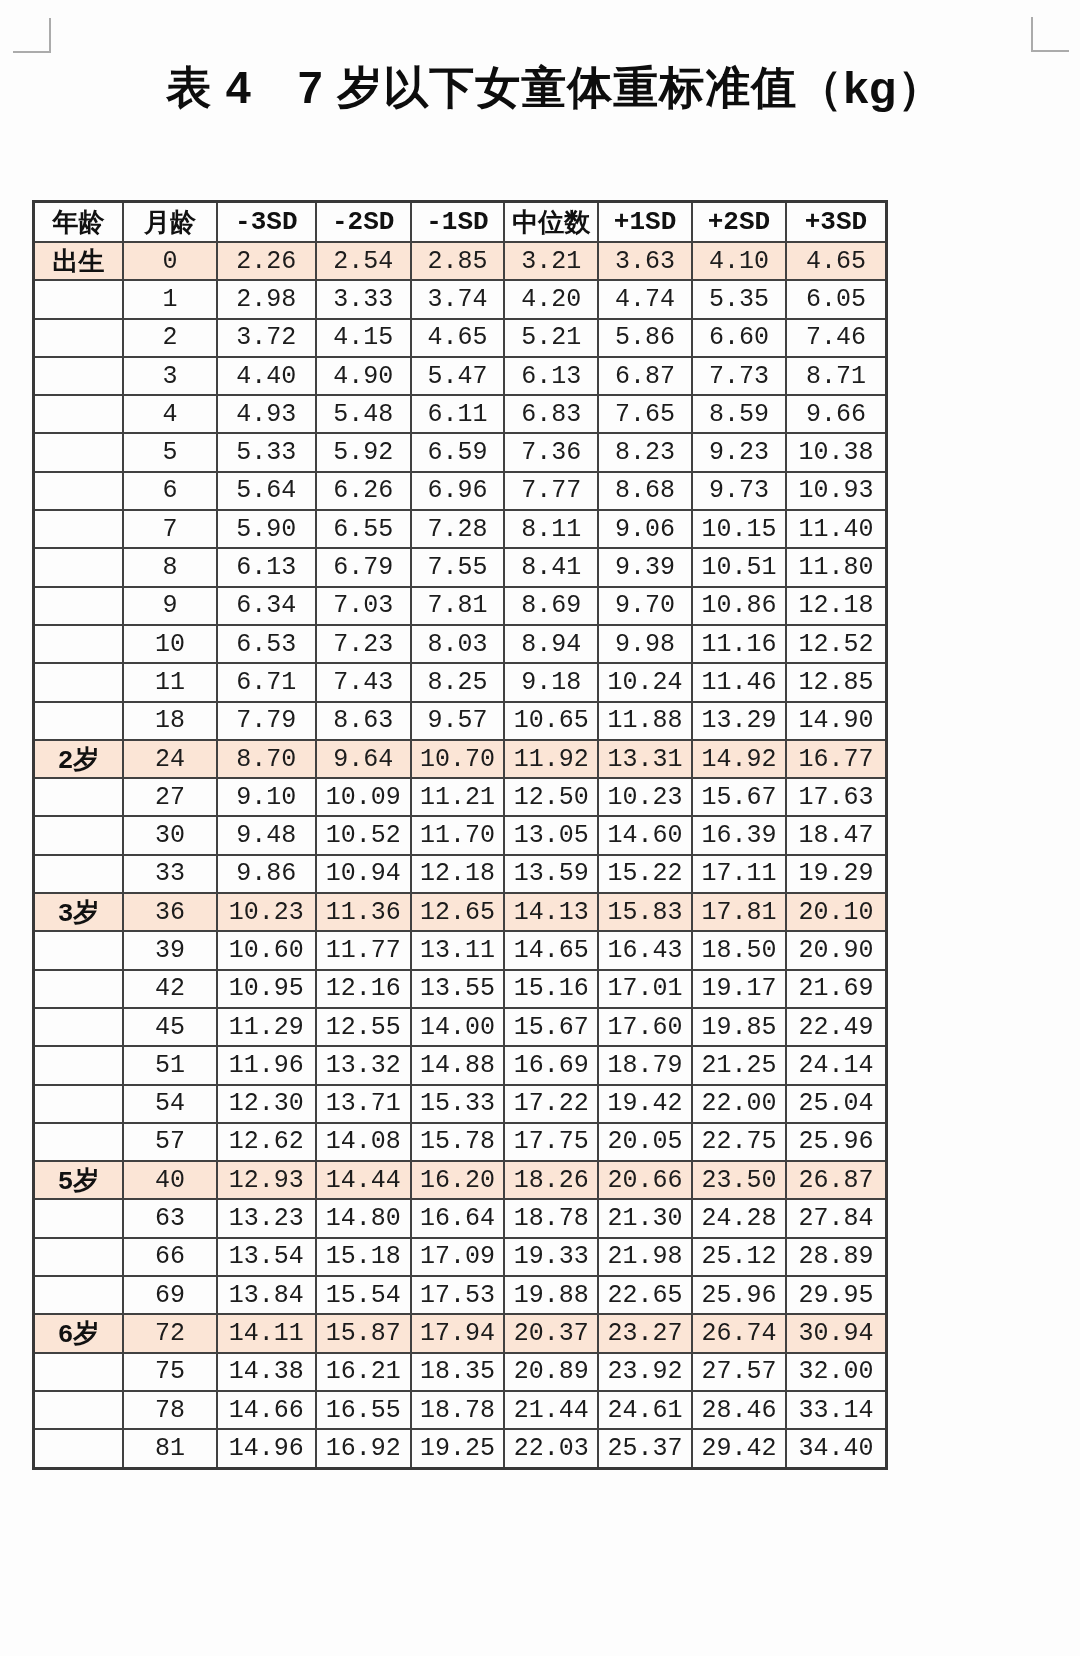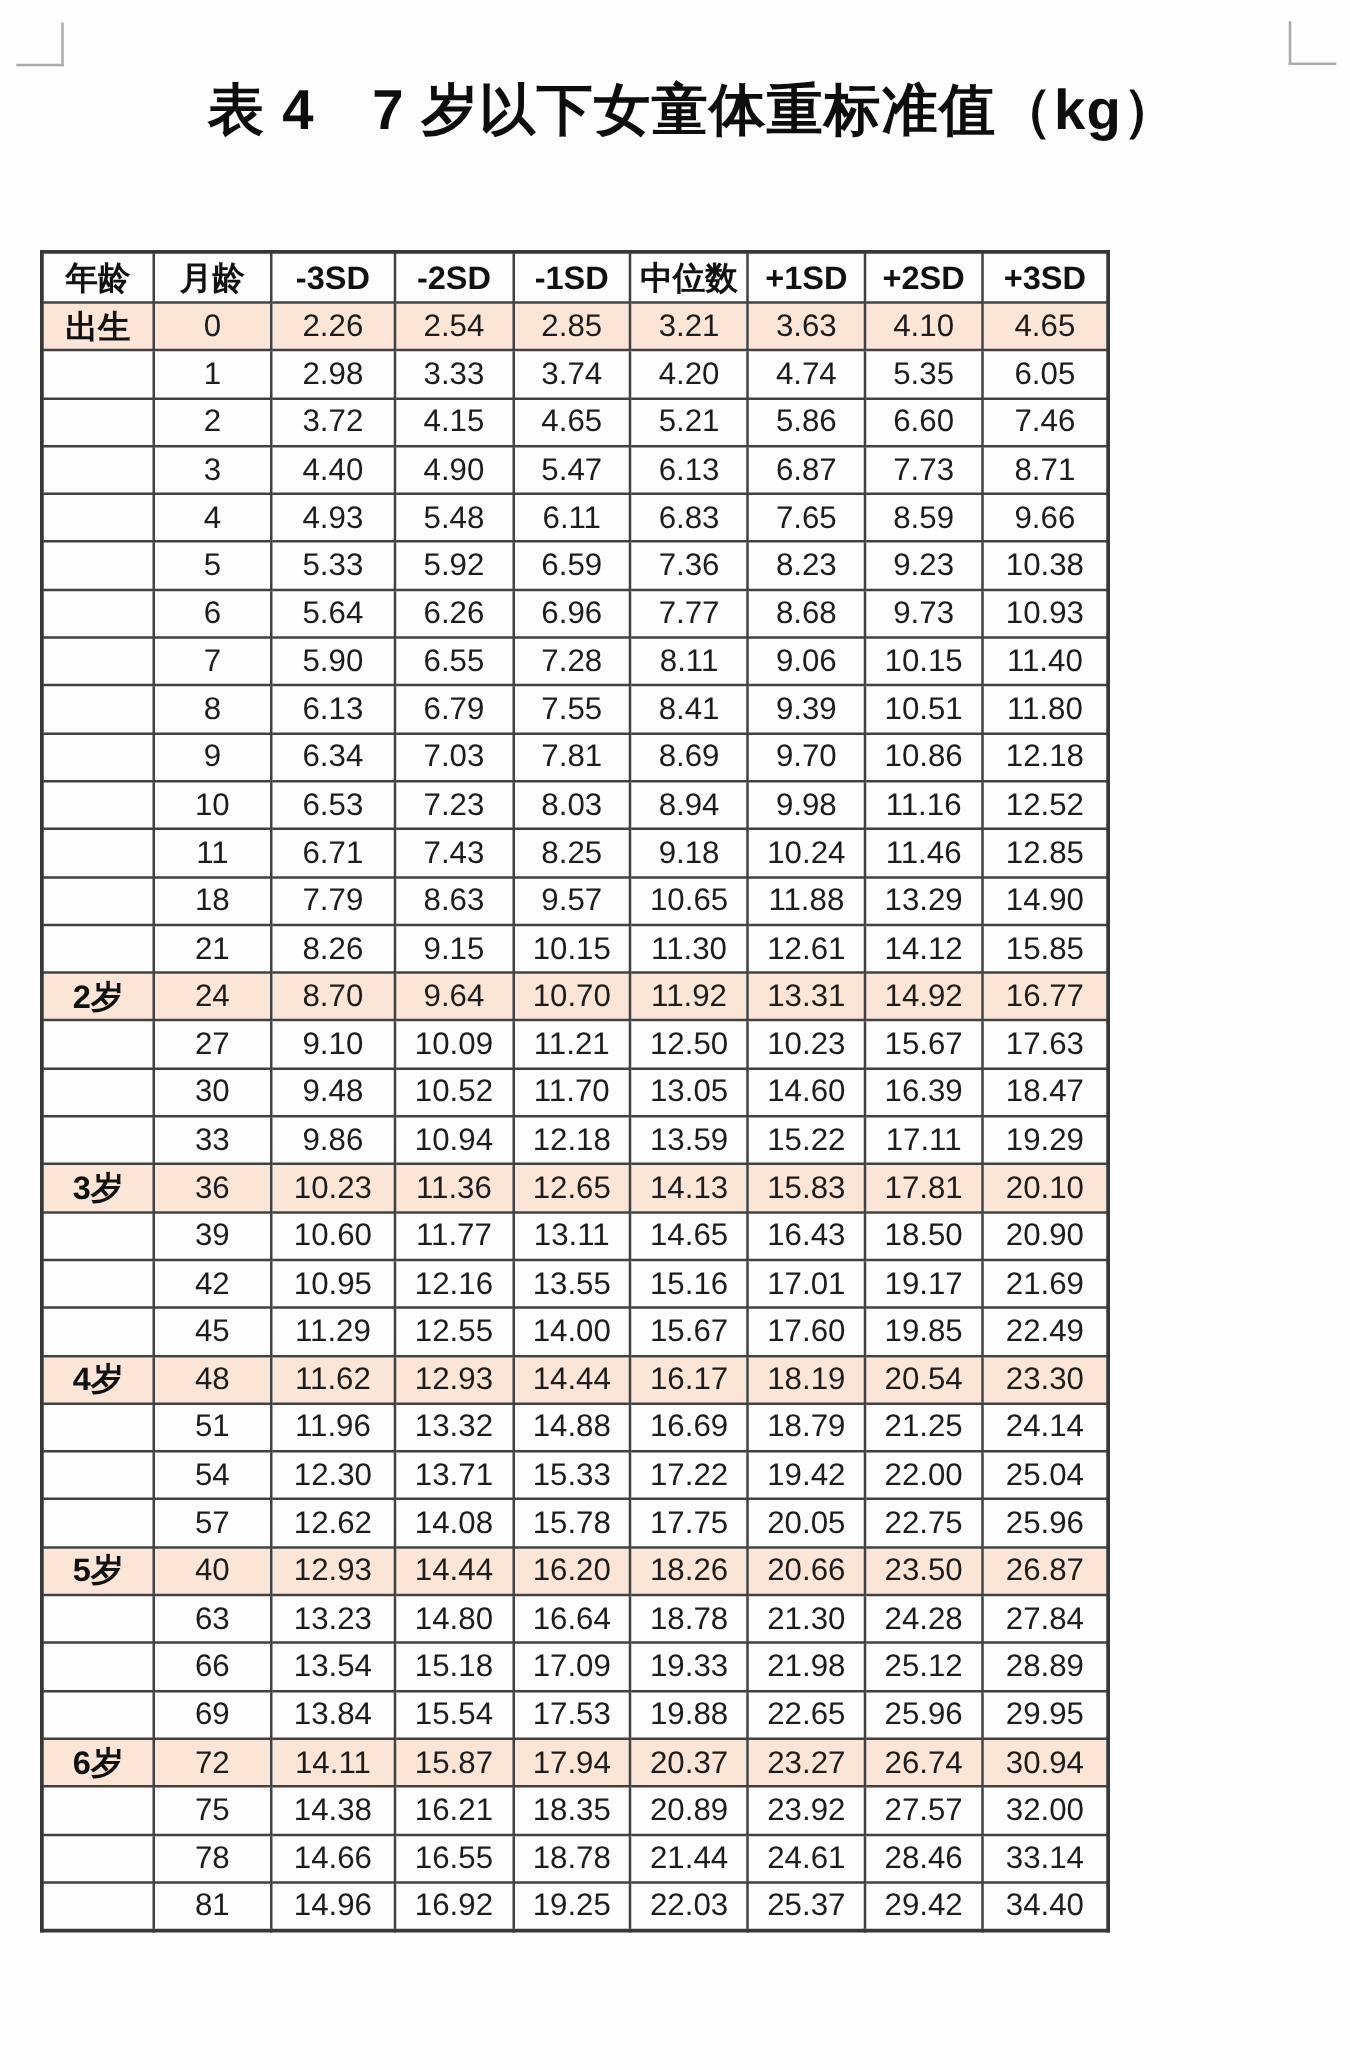--- a/index.html
+++ b/index.html
@@ -45,20 +45,21 @@
     white-space: pre;
   }
   table.grid {
     position: absolute;
     left: 32px;
     top: 200px;
     width: 856px;
     border-collapse: collapse;
     table-layout: fixed;
     border: 3px solid #383838;
+    font-family: Liberation Mono, monospace;
   }
   table.grid th,
   table.grid td {
     border: 2px solid #414141;
     text-align: center;
     vertical-align: middle;
     padding: 0;
     font-size: 25px;
     height: 36.3px;
     overflow: hidden;
@@ -254,31 +255,20 @@
         <td class="age"></td>
         <td>18</td>
         <td>7.79</td>
         <td>8.63</td>
         <td>9.57</td>
         <td>10.65</td>
         <td>11.88</td>
         <td>13.29</td>
         <td>14.90</td>
       </tr>
-      <tr>
-        <td class="age"></td>
-        <td>21</td>
-        <td>8.26</td>
-        <td>9.15</td>
-        <td>10.15</td>
-        <td>11.30</td>
-        <td>12.61</td>
-        <td>14.12</td>
-        <td>15.85</td>
-      </tr>
       <tr class="hl">
         <td class="age">2岁</td>
         <td>24</td>
         <td>8.70</td>
         <td>9.64</td>
         <td>10.70</td>
         <td>11.92</td>
         <td>13.31</td>
         <td>14.92</td>
         <td>16.77</td>
@@ -353,31 +343,20 @@
         <td class="age"></td>
         <td>45</td>
         <td>11.29</td>
         <td>12.55</td>
         <td>14.00</td>
         <td>15.67</td>
         <td>17.60</td>
         <td>19.85</td>
         <td>22.49</td>
       </tr>
-      <tr class="hl">
-        <td class="age">4岁</td>
-        <td>48</td>
-        <td>11.62</td>
-        <td>12.93</td>
-        <td>14.44</td>
-        <td>16.17</td>
-        <td>18.19</td>
-        <td>20.54</td>
-        <td>23.30</td>
-      </tr>
       <tr>
         <td class="age"></td>
         <td>51</td>
         <td>11.96</td>
         <td>13.32</td>
         <td>14.88</td>
         <td>16.69</td>
         <td>18.79</td>
         <td>21.25</td>
         <td>24.14</td>

